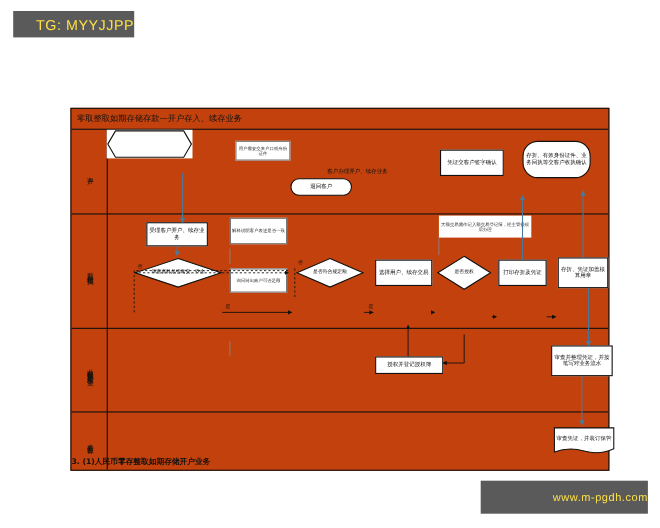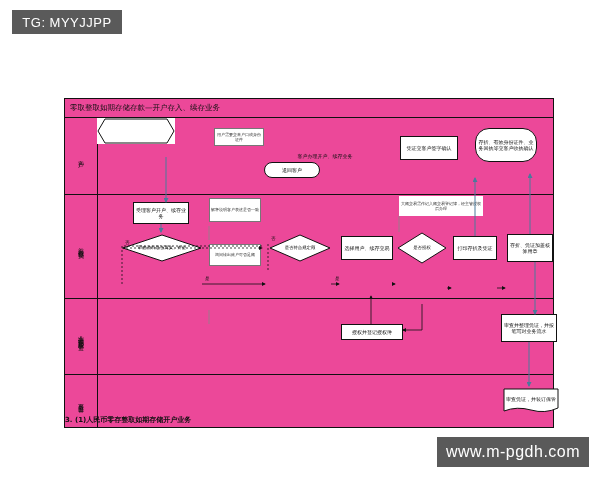--- a/index.html
+++ b/index.html
@@ -3,31 +3,31 @@
 <meta charset="utf-8">
 <style>
   html,body{margin:0;padding:0;}
   body{
     width:600px;height:480px;background:#ffffff;
     font-family:"Liberation Sans", sans-serif;
     position:relative;overflow:hidden;
   }
   
   .tag{
-    position:absolute;background:#5a5a5a;color:#ffffff;
-    display:flex;align-items:center;justify-content:center;
+    position:absolute;background:#5a5a5a;color:#fde047;
+    display:flex;align-items:center;justify-content:flex-end;
     letter-spacing:.5px;
   }
   #tg-tag{left:12px;top:10px;width:110px;height:24px;font-size:13px;}
-  #url-tag{left:437px;top:437px;width:152px;height:30px;font-size:16px;}
+  #url-tag{left:437px;top:437px;width:152px;height:30px;font-size:10px;}
 
   
   #diagram-frame{
     position:absolute;left:64px;top:98px;width:488px;height:328px;
-    border:1px solid #111;background:#ec4899;
+    border:1px solid #111;background:#c2410c;
   }
   #diagram-title{
     height:18px;line-height:18px;border-bottom:1px solid #111;
     padding-left:5px;font-size:7.5px;color:#111;white-space:nowrap;
     font-family:"DejaVu Sans", sans-serif;
   }
   #lanes{position:relative;height:309px;}
   .lane{position:absolute;left:0;right:0;border-bottom:1px solid #111;}
   .lane.last{border-bottom:none;}
   .lane-label{

